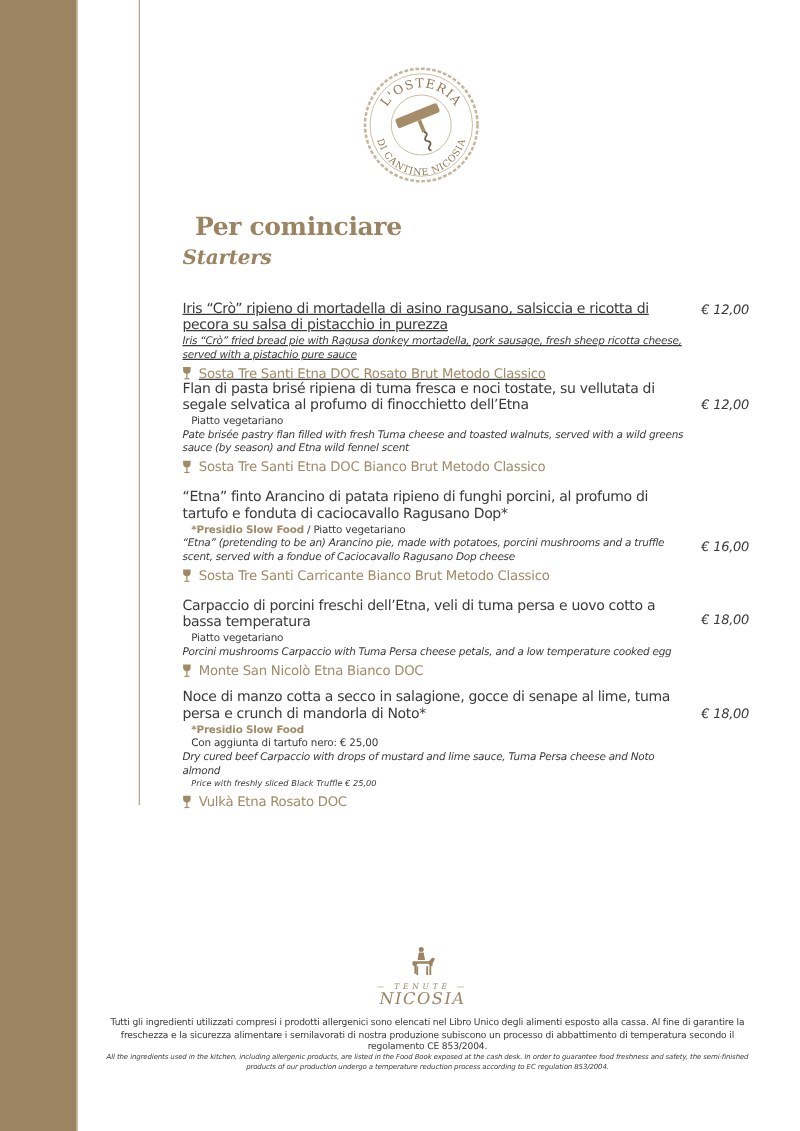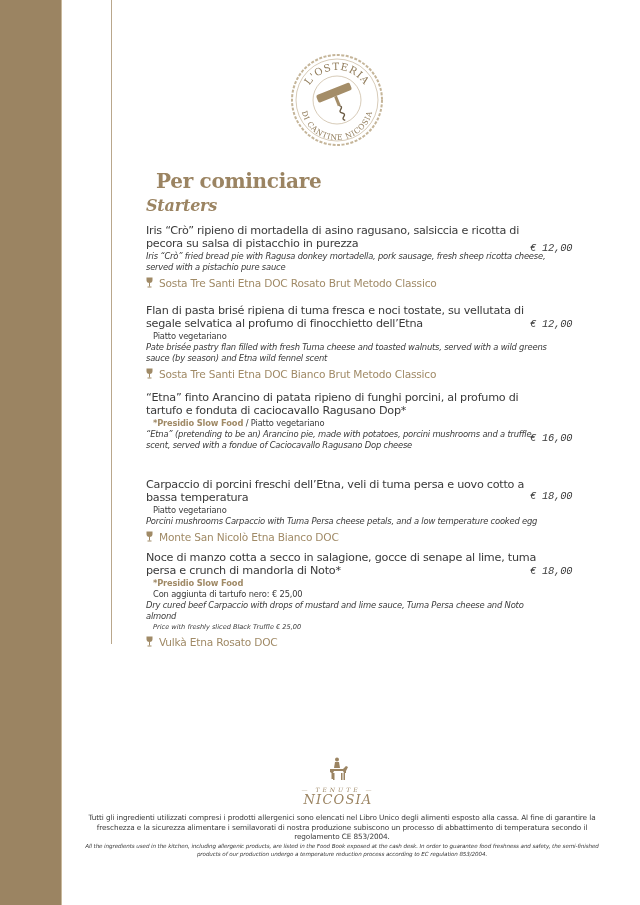--- a/index.html
+++ b/index.html
@@ -10,21 +10,21 @@
   .title { position:absolute; left:156px; top:169px; font-family:"DejaVu Serif", serif; font-weight:bold; font-size:20px; color:#9b8462; letter-spacing:-0.3px; }
   .subtitle { position:absolute; left:146px; top:196px; font-family:"DejaVu Serif", serif; font-weight:bold; font-style:italic; font-size:16px; color:#9b8462; letter-spacing:-0.2px; }
   .item { position:absolute; left:146px; width:405px; }
   .it-name { font-size:11.2px; line-height:13.4px; color:#3a3a3a; letter-spacing:-0.25px; }
   .it-note { font-size:8.3px; line-height:11px; padding-left:7px; color:#3a3a3a; letter-spacing:-0.15px; }
   .it-note .sf { color:#a08a66; font-weight:bold; }
   .it-en { font-style:italic; font-size:8.4px; line-height:11px; color:#3a3a3a; letter-spacing:-0.2px; }
   .it-en-small { font-style:italic; font-size:6.6px; line-height:10px; padding-left:7px; color:#3a3a3a; }
   .it-wine { font-size:10.6px; line-height:14px; color:#a08a66; margin-top:3px; letter-spacing:-0.2px; display:flex; align-items:center; }
   .glass { display:inline-block; width:7px; height:11px; margin-right:6px; }
-  .price { position:absolute; left:530px; width:50px; font-style:italic; font-size:10.4px; color:#3a3a3a; letter-spacing:-0.2px;font-family:Liberation Mono, monospace; }
+  .price { position:absolute; left:561px; width:50px; font-style:italic; font-size:10.4px; color:#3a3a3a; letter-spacing:-0.2px; }
   .flogo { position:absolute; left:293px; top:757px; width:90px; height:52px; text-align:center;font-style:italic; }
   .flogo .tenute { font-family:"DejaVu Serif", serif; font-size:6px; letter-spacing:3px; color:#9b8462; margin-top:1px; }
   .flogo .nicosia { font-family:"DejaVu Serif", serif; font-size:13px; letter-spacing:1.2px; color:#9b8462; line-height:14px; }
   .disc { position:absolute; left:78px; width:528px; text-align:center; }
   .disc-it { top:813px; font-size:7.3px; line-height:9.6px; color:#3a3a3a; letter-spacing:-0.1px; }
   .disc-en { top:842px; font-style:italic; font-size:5.6px; line-height:8px; color:#3a3a3a; letter-spacing:-0.1px; }
 </style>
 </head>
 <body>
 
@@ -50,21 +50,21 @@
       <rect x="30" y="36" width="36" height="8" rx="2" fill="#a48d68"></rect>
       <rect x="46.5" y="44" width="3" height="10" fill="#a48d68"></rect>
       <path d="M48 54 q3 2 0 4 q-3 2 0 4 q3 2 0 4 q-3 2 0 4" stroke="#6a5a42" stroke-width="1.4" fill="none"></path>
     </g>
   </svg>
 </div>
 
 <div class="title">Per cominciare</div>
 <div class="subtitle">Starters</div>
 
-<div class="item" style="top:224px;">
+<div class="item" style="top:240px;text-decoration:underline;">
   <div class="it-name">Iris “Crò” ripieno di mortadella di asino ragusano, salsiccia e ricotta di pecora su salsa di pistacchio in purezza</div>
   <div class="it-en">Iris “Crò” fried bread pie with Ragusa donkey mortadella, pork sausage, fresh sheep ricotta cheese, served with a pistachio pure sauce</div>
   <div class="it-wine">
     <svg class="glass" viewBox="0 0 7 11">
         <path d="M0.5 0.5 h6 v2.5 a3 3 0 0 1 -6 0 z" fill="#a08a66"></path>
         <rect x="3" y="5.5" width="1" height="4" fill="#a08a66"></rect>
         <rect x="1.5" y="9.5" width="4" height="1" fill="#a08a66"></rect>
       </svg>
     <span>Sosta Tre Santi Etna DOC Rosato Brut Metodo Classico</span>
   </div>
@@ -85,20 +85,28 @@
   </div>
 </div>
 <div class="price" style="top:318px;">€ 12,00</div>
 
 <div class="item" style="top:391px;">
   <div class="it-name">“Etna” finto Arancino di patata ripieno di funghi porcini, al profumo di tartufo e fonduta di caciocavallo Ragusano Dop*</div>
   <div class="it-note">
     <span class="sf">*Presidio Slow Food</span><span> / Piatto vegetariano</span>
   </div>
   <div class="it-en">“Etna” (pretending to be an) Arancino pie, made with potatoes, porcini mushrooms and a truffle scent, served with a fondue of Caciocavallo Ragusano Dop cheese</div>
+  <div class="it-wine">
+    <svg class="glass" viewBox="0 0 7 11">
+        <path d="M0.5 0.5 h6 v2.5 a3 3 0 0 1 -6 0 z" fill="#a08a66"></path>
+        <rect x="3" y="5.5" width="1" height="4" fill="#a08a66"></rect>
+        <rect x="1.5" y="9.5" width="4" height="1" fill="#a08a66"></rect>
+      </svg>
+    <span>Sosta Tre Santi Carricante Bianco Brut Metodo Classico</span>
+  </div>
 </div>
 <div class="price" style="top:404px;margin-top:28px;">€ 16,00</div>
 
 <div class="item" style="top:478px;">
   <div class="it-name">Carpaccio di porcini freschi dell’Etna, veli di tuma persa e uovo cotto a bassa temperatura</div>
   <div class="it-note">Piatto vegetariano</div>
   <div class="it-en">Porcini mushrooms Carpaccio with Tuma Persa cheese petals, and a low temperature cooked egg</div>
   <div class="it-wine">
     <svg class="glass" viewBox="0 0 7 11">
         <path d="M0.5 0.5 h6 v2.5 a3 3 0 0 1 -6 0 z" fill="#a08a66"></path>

